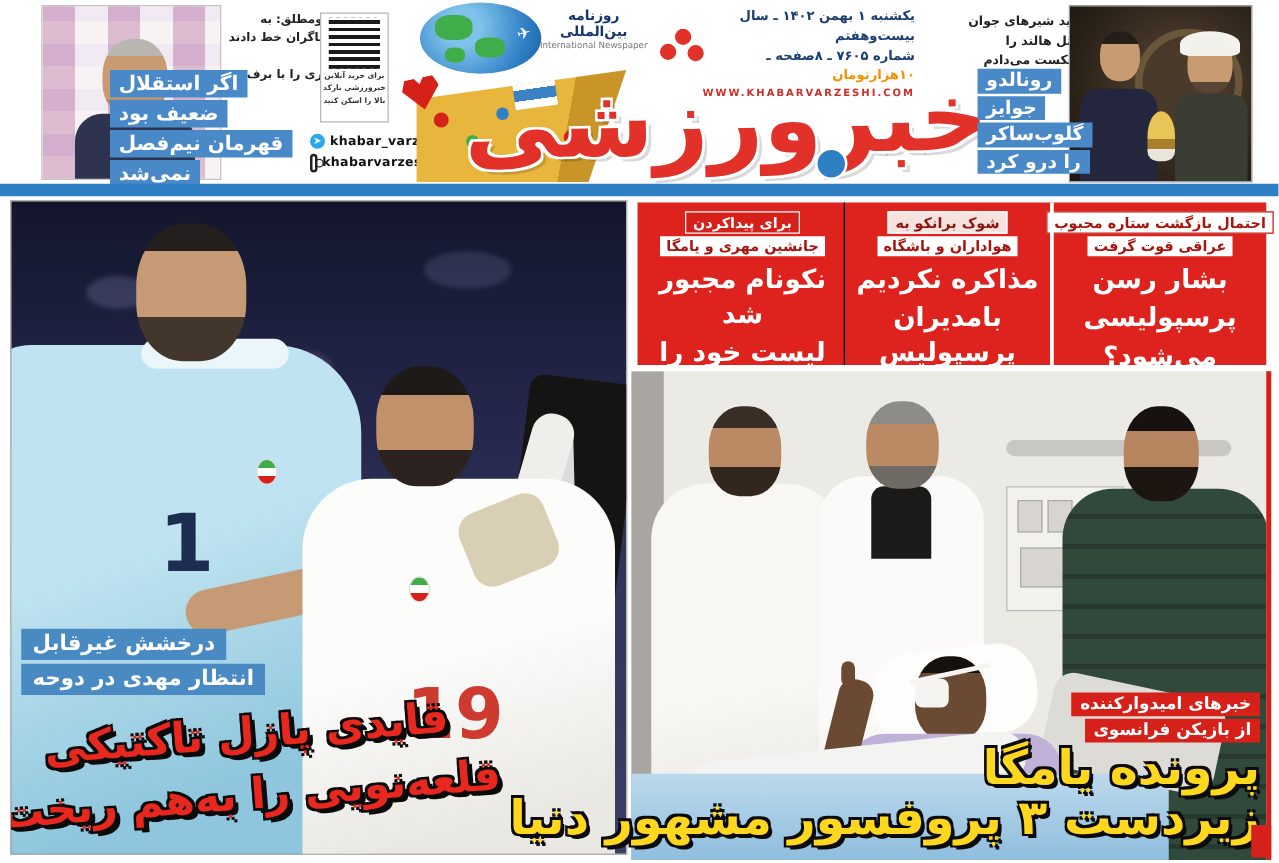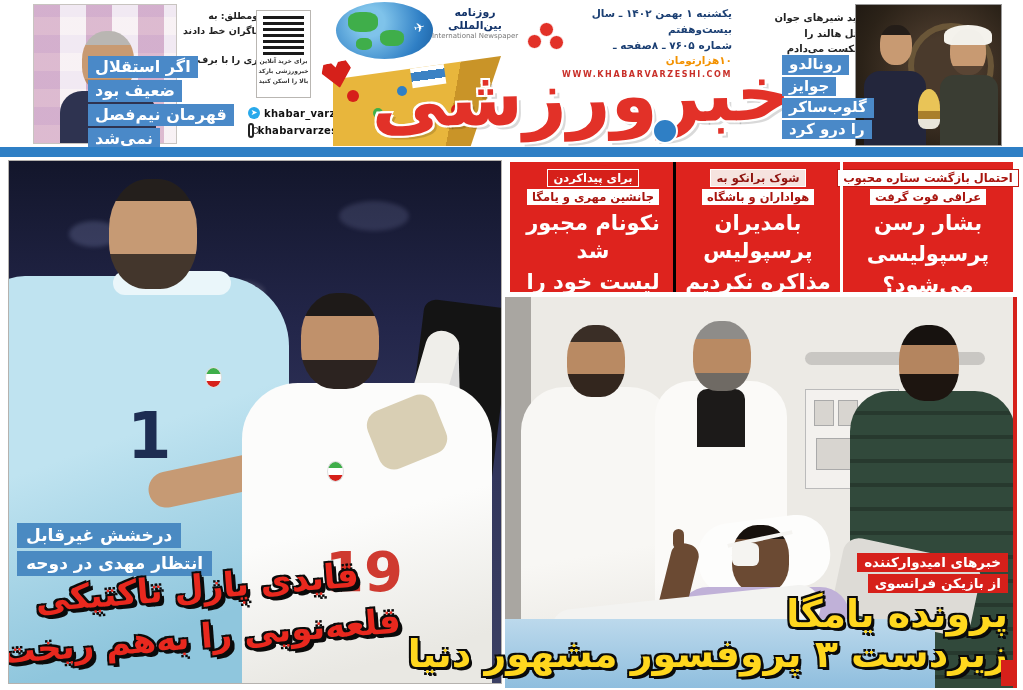--- a/index.html
+++ b/index.html
@@ -76,21 +76,21 @@
   .ghutra{left:88px;top:20px;width:48px;height:20px;background:#f4f2ec;border-radius:50% 50% 20% 20%;}
   .trophy{left:62px;top:84px;width:22px;height:40px;
     background:linear-gradient(180deg,#e9c457 0 55%,#a97f2c 55% 75%,#e9e5da 75%);border-radius:50% 50% 8px 8px;}
   .tr-headline{left:766px;top:55px;width:107px;padding-left:16px;}
   .chip-blue-sm{display:inline-block;background:#4a89c8;color:#fff;font-weight:bold;
     font-size:15px;line-height:1.3;padding:0 7px;margin-bottom:2px;white-space:nowrap;}
   .blue-bar{left:0;top:147px;width:1023px;height:10px;background:#2f7fc5;}
   
   .red-band{left:510px;top:162px;width:503px;height:130px;background:#de231e;display:flex;}
   .rb-sec{display:flex;flex-direction:column;align-items:center;padding-top:7px;box-sizing:border-box;}
-  .rb-sec-1{width:163px;border-right:3px solid #000000;}
+  .rb-sec-1{width:163px;border-right:1px solid #000000;}
   .rb-sec-2{width:167px;border-right:3px solid #fff;}
   .rb-sec-3{width:170px;}
   .kchip{display:inline-block;font-size:11.5px;font-weight:bold;line-height:1.4;padding:0 5px;margin-bottom:2px;white-space:nowrap;}
   .kchip-redbg{background:#d6201a;color:#fff;border:1px solid #fff;}
   .kchip-palebg{background:#f6e3df;color:#8f1410;border:1px solid #fff;}
   .kchip-whitebg{background:#fff;color:#a8140e;}
   .kchip-whitebg-b{background:#fff;color:#a8140e;border:1px solid #c01a12;}
   .rb-head{font-size:21px;font-weight:900;color:#fff;line-height:1.32;text-align:center;margin-top:3px;}
   
   .photo-left{left:8px;top:160px;width:492px;height:522px;overflow:hidden;border:1px solid #b5b2ae;
@@ -108,21 +108,21 @@
   .fw-head{left:292px;top:132px;width:78px;height:96px;border-radius:45% 45% 42% 42%;
     background:linear-gradient(180deg,#1e1a18 0 24%,#c0916b 24% 70%,#2c2320 70%);}
   .fw-number{left:316px;top:378px;font-size:56px;font-weight:900;color:#cf3a30;}
   .crest{width:15px;height:19px;border-radius:50%;
     background:linear-gradient(180deg,#3fae4a 0 33%,#fff 33% 66%,#d6201a 66%);border:1px solid #ddd;}
   .fw-armup{left:402px;top:168px;width:34px;height:136px;background:#efeeea;border-radius:16px;transform:rotate(16deg);}
   .black-shirt{left:404px;top:142px;width:88px;height:196px;background:#141414;border-radius:12px;transform:rotate(7deg);}
   .shirt-streak{left:430px;top:180px;width:26px;height:110px;background:rgba(255,255,255,.85);
     clip-path:polygon(0 0,60% 0,100% 100%,40% 100%);transform:rotate(4deg);}
   .gloves{left:362px;top:240px;width:72px;height:62px;background:#d9cfb4;border-radius:16px;transform:rotate(-22deg);}
-  .ml-kicker{left:8px;top:342px;width:232px;margin-top:20px;}
+  .ml-kicker{left:8px;top:342px;width:232px;}
   .chip-blue-lg{display:inline-block;background:#4a8ac2;color:#fff;font-weight:bold;
     font-size:17px;line-height:1.35;padding:1px 9px;margin-bottom:3px;white-space:nowrap;}
   .slant-head{left:-12px;top:402px;width:404px;transform:rotate(-4.5deg);text-align:center;}
   .slant-line{font-size:34px;font-weight:900;color:#e8281e;line-height:1.45;white-space:nowrap;
     text-shadow:2px 2px 0 #0b0b0b,-2px -2px 0 #0b0b0b,2px -2px 0 #0b0b0b,-2px 2px 0 #0b0b0b,4px 4px 0 #0b0b0b;}
   
   .photo-br{left:505px;top:297px;width:508px;height:391px;overflow:hidden;background:#eceae5;border-right:4px solid #d6201a;}
   .br-window{left:0;top:0;width:26px;height:391px;background:#a9a6a1;}
   .br-rail1{left:300px;top:55px;width:180px;height:13px;background:#c9c7c3;border-radius:7px;}
   .br-panel{left:300px;top:92px;width:92px;height:98px;background:#f3f1ee;border:1px solid #bbb;}
@@ -264,22 +264,22 @@
     <div class="rb-sec rb-sec-3">
       <span class="kchip kchip-whitebg-b">احتمال بازگشت ستاره محبوب</span>
       <span class="kchip kchip-whitebg">عراقی قوت گرفت</span>
       <div class="rb-head">بشار رسن</div>
       <div class="rb-head">پرسپولیسی</div>
       <div class="rb-head">می‌شود؟</div>
     </div>
     <div class="rb-sec rb-sec-2">
       <span class="kchip kchip-palebg">شوک برانکو به</span>
       <span class="kchip kchip-whitebg">هواداران و باشگاه</span>
+      <div class="rb-head">مذاکره نکردیم</div>
       <div class="rb-head">بامدیران پرسپولیس</div>
-      <div class="rb-head">مذاکره نکردیم</div>
       <div class="rb-head">قهوه خوردیم</div>
     </div>
     <div class="rb-sec rb-sec-1">
       <span class="kchip kchip-redbg">برای پیداکردن</span>
       <span class="kchip kchip-whitebg">جانشین مهری و یامگا</span>
       <div class="rb-head">نکونام مجبور شد</div>
       <div class="rb-head">لیست خود را</div>
       <div class="rb-head">عوض کند</div>
     </div>
   </div>

